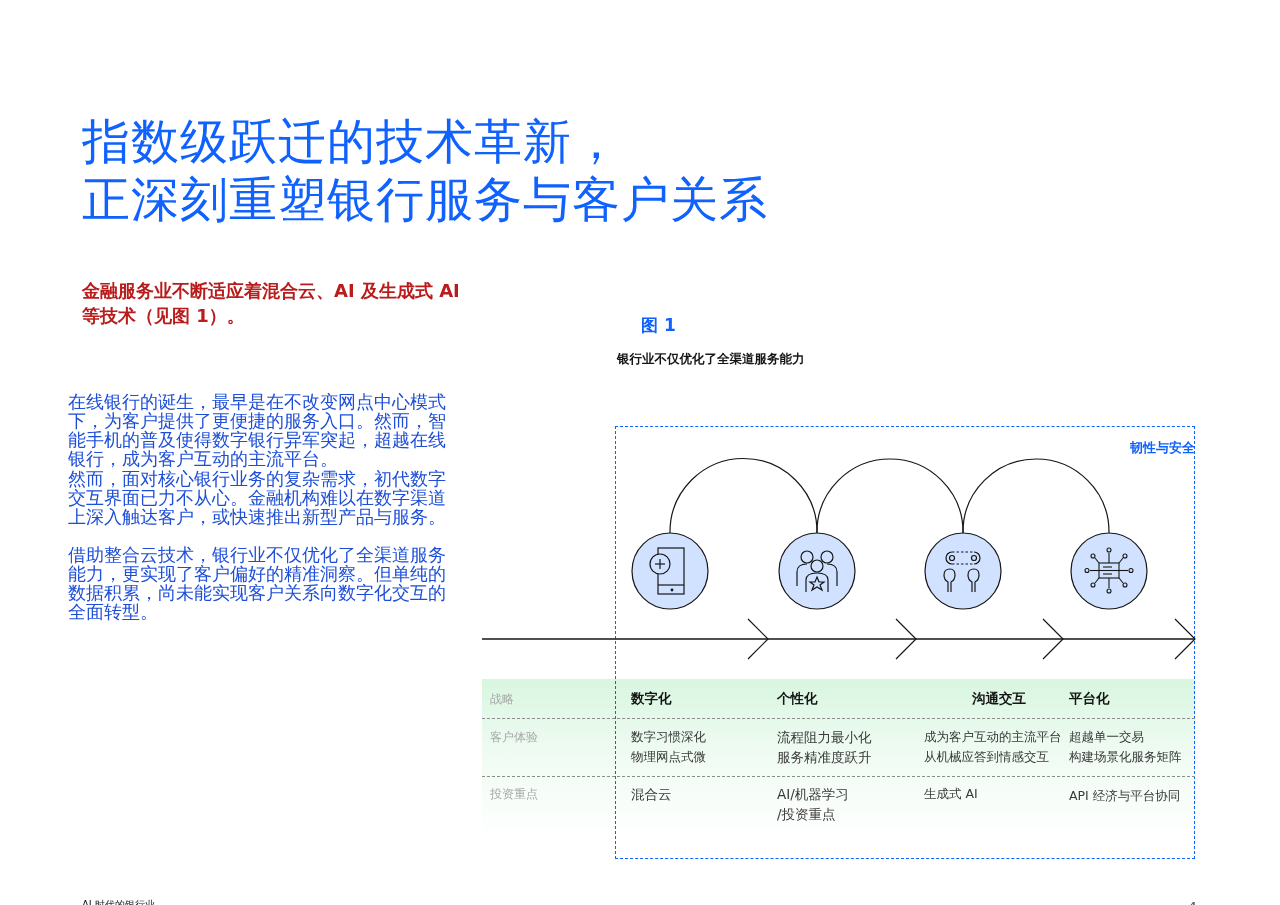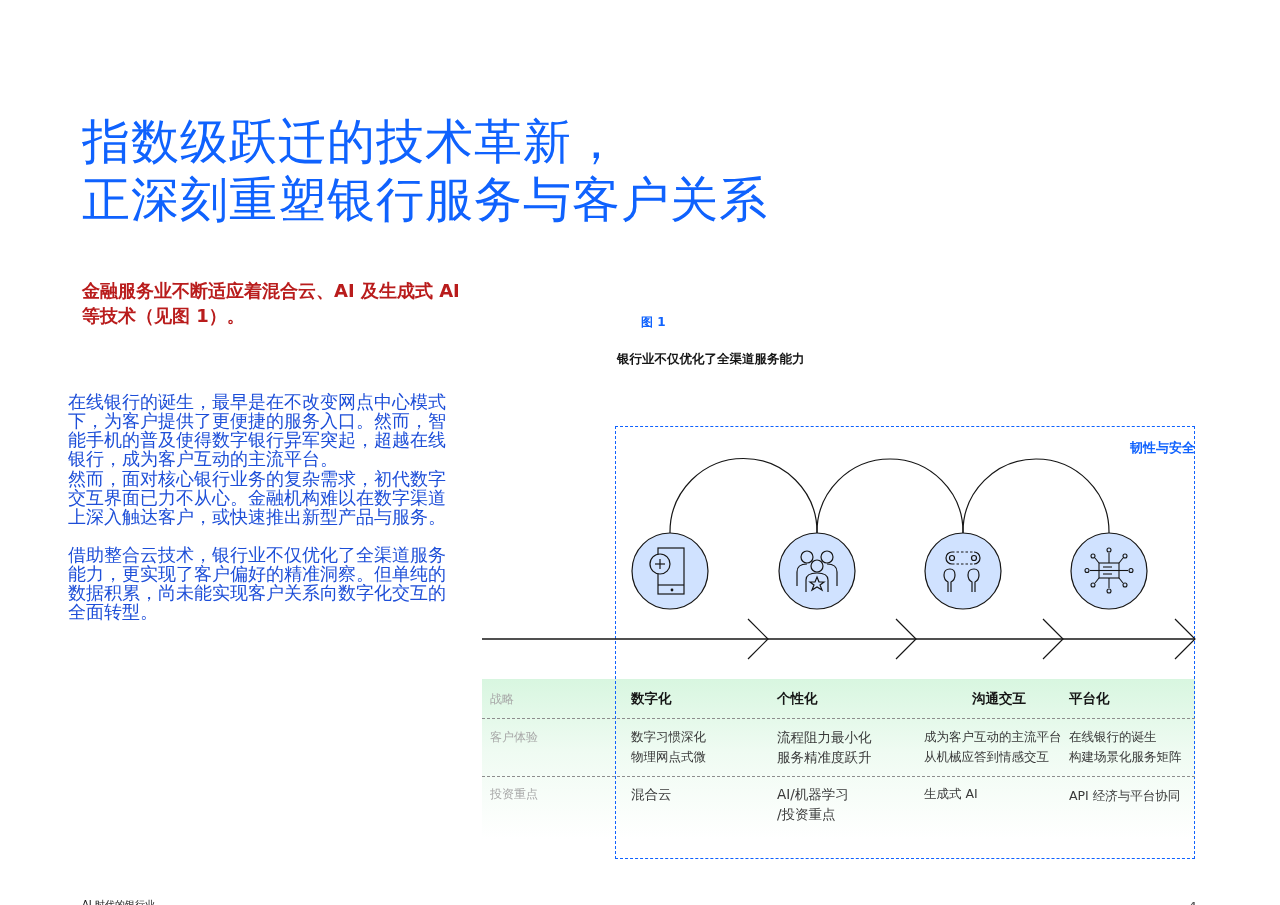--- a/index.html
+++ b/index.html
@@ -3,21 +3,21 @@
 <meta charset="utf-8">
 <style>
   html, body { margin:0; padding:0; background:#ffffff; }
   body { width:1280px; height:905px; position:relative; overflow:hidden;
          font-family:"DejaVu Sans","Liberation Sans",sans-serif; color:#161616; }
   .abs { position:absolute;margin-top:40px; }
   .title { left:82px; top:72px; font-size:48px; line-height:58px; color:#0f62fe;
            font-weight:300; letter-spacing:1px; white-space:nowrap; }
   .lead { left:82px; top:238px; width:395px; font-size:18px; line-height:25px; color:#b91c1c; font-weight:700; }
   .body-p { left:68px; width:390px; font-size:18px; line-height:19px; color:#1d4ed8; }
-  .fig-label { left:617px; top:274px; font-size:12px; font-weight:bold; color:#0f62fe;padding-left:24px; }
+  .fig-label { left:617px; top:274px; font-size:17px; font-weight:bold; color:#0f62fe;padding-left:24px; }
   .fig-title { left:617px; top:311px; font-size:12.5px; font-weight:bold; color:#161616; }
   .dashbox { left:615px; top:386px; width:580px; height:433px; border:1.5px dashed #0f62fe; box-sizing:border-box; }
   .resilience { left:615px; top:399px; width:580px; text-align:right; font-size:13px; color:#0f62fe; font-weight:bold; }
   .band { left:482px; top:639px; width:713px; height:160px;
           background:linear-gradient(to bottom, #d8f6e0 0%, #effbf2 45%, #ffffff 100%); }
   .rowline { left:482px; width:713px; height:0; border-top:1px dashed #8d8d8d; }
   .rowlabel { left:490px; font-size:12px; color:#a8a8a8; }
   .stage { font-size:13.5px; font-weight:bold; color:#161616; }
   .cell { font-size:12.5px; line-height:20px; color:#393939; }
   .cell-lg { font-size:13.5px; line-height:20px; color:#393939; }
@@ -159,21 +159,21 @@
 <div class="abs cell" style="left:924px; top:687px;">
   <div>成为客户互动的主流平台</div>
   <div>从机械应答到情感交互</div>
 </div>
 <div class="abs cell" style="left:924px; top:744px;">
   <div>生成式 AI</div>
 </div>
 
 <div class="abs stage" style="left:1069px; top:650px;">平台化</div>
 <div class="abs cell" style="left:1069px; top:687px;">
-  <div>在线银行的诞生</div>
+  <div>超越单一交易</div>
   <div>构建场景化服务矩阵</div>
 </div>
 <div class="abs cell" style="left:1069px; top:746px;">
   <div>API 经济与平台协同</div>
 </div>
 
 <div class="abs footer-left">AI 时代的银行业</div>
 <div class="abs footer-right">4</div>
 
 </body></html>

